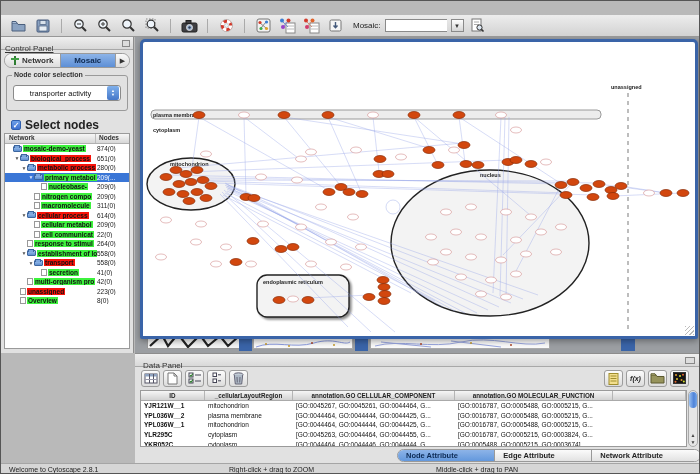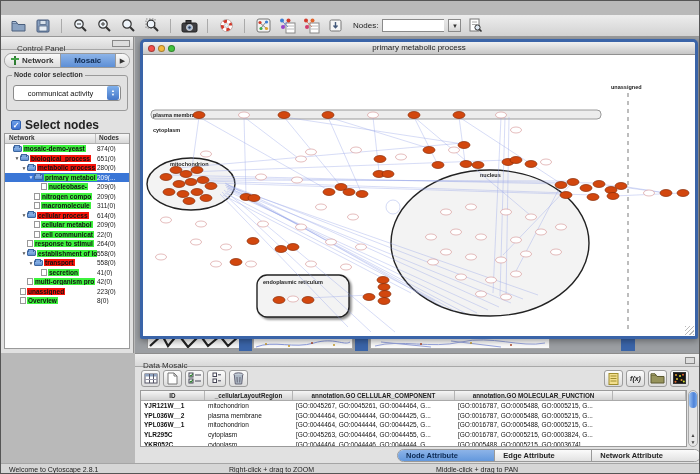--- a/index.html
+++ b/index.html
@@ -29,21 +29,21 @@
   .searchbox{width:62px;height:13px;background:#fff;border:1px solid #8a8a8a;
     border-right:0;font-size:8px;padding:0 2px;}
   .searcharrow{width:13px;height:13px;border:1px solid #8a8a8a;
     background:linear-gradient(#fdfdfd,#d5d5d5);font-size:6px;color:#333;
     display:flex;align-items:center;justify-content:center;}
   
   .cpanel{position:absolute;left:0;top:36px;width:133px;height:316px;
     background:#e1e1e1;border-right:1px solid #8d8d8d;}
   .cphead{position:relative;height:13px;border-bottom:1px solid #a8a8a8;
     background:linear-gradient(#efefef,#d8d8d8);}
-  .cphead span{font-size:8px;color:#333;padding-left:16px;line-height:13px;}
+  .cphead span{font-size:8px;color:#333;padding-left:4px;line-height:13px;text-decoration:underline;}
   .floatico{position:absolute;right:3px;top:3px;width:8px;height:7px;
     border:1px solid #888;background:#ddd;}
   .cptabs{display:flex;align-items:center;margin:3px 3px 0 3px;height:15px;
     border:1px solid #9a9a9a;border-radius:8px;overflow:hidden;background:#e8e8e8;}
   .cptab{flex:1;height:100%;display:flex;align-items:center;justify-content:center;
     gap:3px;font-size:8px;font-weight:bold;color:#333;
     background:linear-gradient(#fafafa,#dcdcdc);border-right:1px solid #9a9a9a;}
   .cptab.active{background:linear-gradient(#8db4e8,#5d8fd6);color:#0e2a52;}
   .cptab-arrow{width:13px;height:100%;display:flex;align-items:center;
     justify-content:center;font-size:7px;color:#333;
@@ -255,21 +255,21 @@
           <circle cx="9.5" cy="2.5" r="2" fill="#e0642c"></circle>
         <circle cx="4" cy="9" r="2" fill="#d23c6c"></circle>
       </svg>
     </button>
     <button class="tb">
       <svg width="15" height="15">
         <rect x="2" y="2" width="11" height="11" rx="1.5" fill="#f5f5f5" stroke="#777"></rect>
         <path d="M7.5 4 L7.5 9 M5.5 7.5 L7.5 9.8 L9.5 7.5" fill="none" stroke="#44597a" stroke-width="1.4"></path>
       </svg>
     </button>
-    <span class="searchlbl">Nodes:</span>
+    <span class="searchlbl">Mosaic:</span>
     <input class="searchbox" value="" style="">
     <span class="searcharrow">▼</span>
     <button class="tb">
       <svg width="15" height="15">
         <rect x="2" y="1" width="9" height="12" fill="#fff" stroke="#777"></rect>
         <line x1="4" y1="4" x2="9" y2="4" stroke="#aaa"></line>
           <line x1="4" y1="6.5" x2="9" y2="6.5" stroke="#aaa"></line>
         <circle cx="9.5" cy="9.5" r="2.6" fill="#dfe9f4" stroke="#333"></circle>
         <line x1="11.4" y1="11.4" x2="13.5" y2="13.5" stroke="#333" stroke-width="1.6"></line>
       </svg>
@@ -287,21 +287,21 @@
         <span>Network</span>
       </div>
       <div class="cptab active">
         <span>Mosaic</span>
       </div>
       <div class="cptab-arrow">▶</div>
     </div>
     <div class="groupbox">
       <span class="grouplbl">Node color selection</span>
       <div class="combo">
-        <span class="val">communicat activity</span>
+        <span class="val">transporter activity</span>
         <span class="stepper">
             <span>▲</span>
             <span>▼</span>
           </span>
       </div>
     </div>
     <div class="checkrow">
       <span class="checkbox">✓</span>
       <span class="checklbl">Select nodes</span>
     </div>
@@ -439,26 +439,20 @@
       <svg width="178" height="12">
         <path d="M4 8 C 30 1, 60 11, 90 4 S 150 10, 174 5 M10 4 L60 9 M80 3 L130 9" stroke="#9aa7e0" fill="none"></path>
         <circle cx="50" cy="6" r="1" fill="#b04a2a"></circle>
           <circle cx="100" cy="5" r="1" fill="#c79b2a"></circle>
           <circle cx="140" cy="7" r="1" fill="#b04a2a"></circle>
       </svg>
     </div>
     <div class="peek" style="left:486px;top:296px;width:14px;height:18px;background:#3a64a8;"></div>
 
     <div class="netframe">
-      <div class="nettitle">
-        <span class="mtl red"></span>
-        <span class="mtl yel"></span>
-        <span class="mtl grn"></span>
-        <span class="t">primary metabolic process</span>
-      </div>
       <svg id="netsvg" class="netsvg" width="552" height="281" viewBox="0 0 552 281">
           <rect x="0" y="0" width="552" height="281" fill="#ffffff"></rect>
           <rect x="8" y="55" width="450" height="9" rx="4" fill="#ededed" stroke="#9a9a9a"></rect>
           <text x="10" y="62" font-size="5.5" font-weight="bold" fill="#222">plasma membrane</text>
           <text x="10" y="77" font-size="5.5" font-weight="bold" fill="#222">cytoplasm</text>
           <ellipse cx="48" cy="129" rx="44" ry="26" fill="#f3f3f3" stroke="#222222" stroke-width="1.4"></ellipse>
           <text x="27" y="111" font-size="5.5" font-weight="bold" fill="#222">mitochondrion</text>
           <ellipse cx="347" cy="188" rx="99" ry="73" fill="#f3f3f3" stroke="#222222" stroke-width="1.4"></ellipse>
           <text x="337" y="122" font-size="5.5" font-weight="bold" fill="#222">nucleus</text>
           <rect x="114" y="220" width="92" height="42" rx="10" fill="#f3f3f3" stroke="#222222" stroke-width="1.4" style="filter:drop-shadow(2px 2px 1px rgba(0,0,0,.45))"></rect>
@@ -617,21 +611,21 @@
           <ellipse cx="242" cy="239" rx="6" ry="3.5" fill="#d2470e" stroke="#8a2b06" stroke-width="0.7"></ellipse>
           <ellipse cx="241" cy="246" rx="6" ry="3.5" fill="#d2470e" stroke="#8a2b06" stroke-width="0.7"></ellipse>
           <ellipse cx="226" cy="242" rx="6" ry="3.5" fill="#d2470e" stroke="#8a2b06" stroke-width="0.7"></ellipse>
         </svg>
       <div class="grip"></div>
     </div>
   </div>
 
   <div class="dpanel">
     <div class="dphead">
-      <span>Data Mosaic</span>
+      <span>Data Panel</span>
       <span class="floatico" style="right:6px;"></span>
     </div>
     <div class="dptools">
       <button class="dbtn">
         <svg width="14" height="11">
           <rect x="1" y="1" width="12" height="9" fill="#fff" stroke="#556"></rect>
           <rect x="1" y="1" width="12" height="2.5" fill="#8fa3c0"></rect>
           <line x1="5.5" y1="1" x2="5.5" y2="10" stroke="#556"></line>
             <line x1="9.5" y1="1" x2="9.5" y2="10" stroke="#556"></line>
           <line x1="1" y1="6.5" x2="13" y2="6.5" stroke="#99a"></line>

